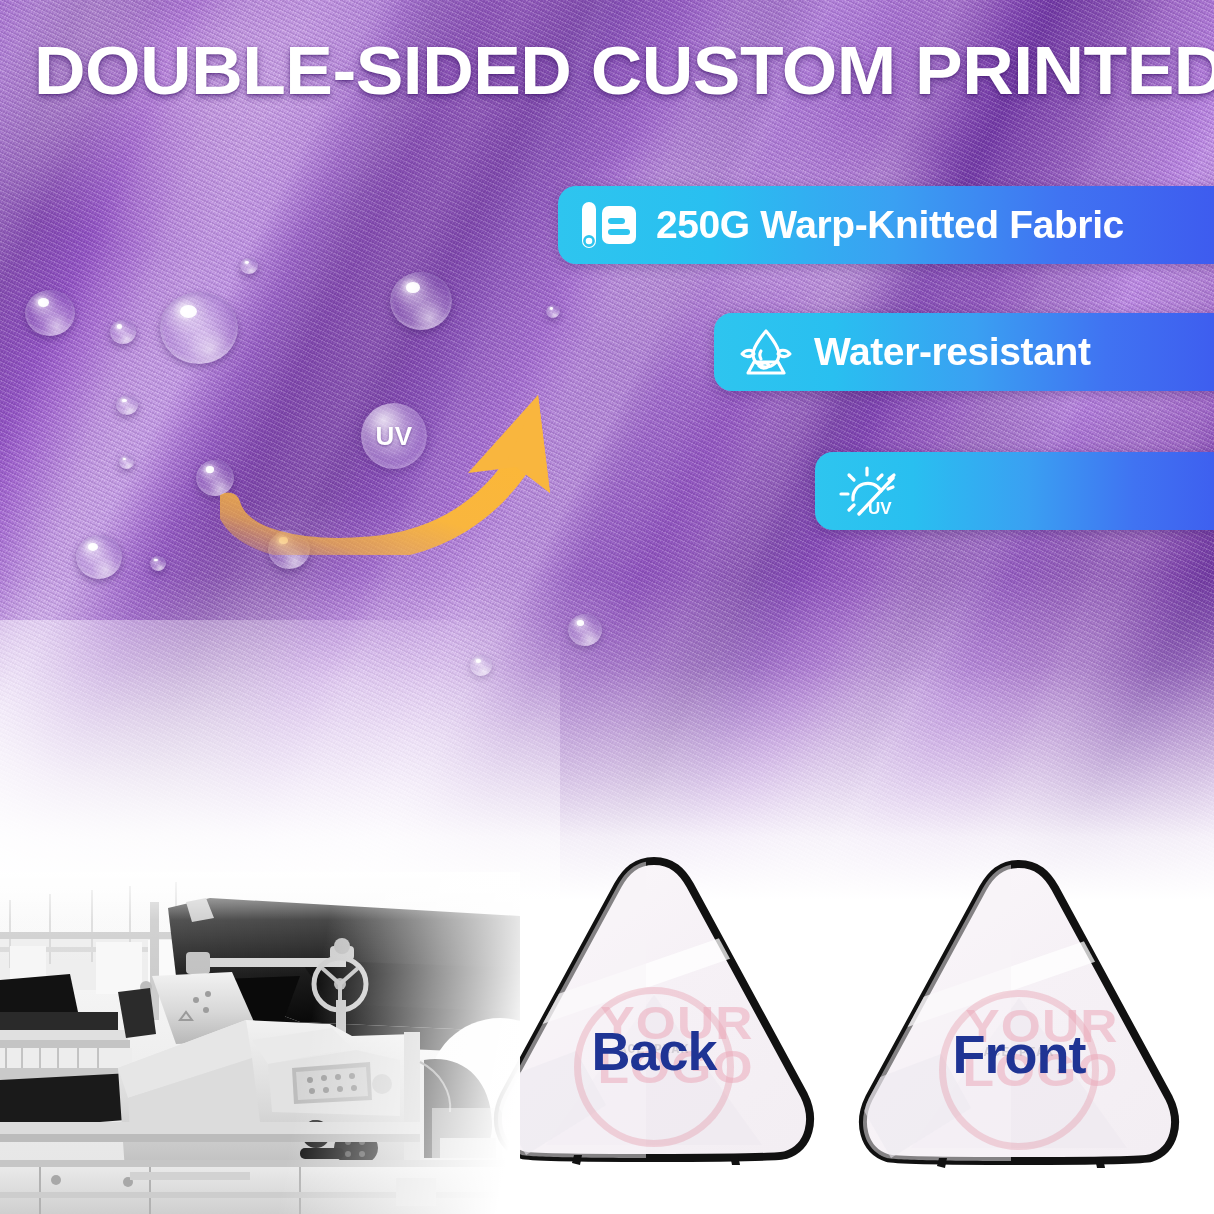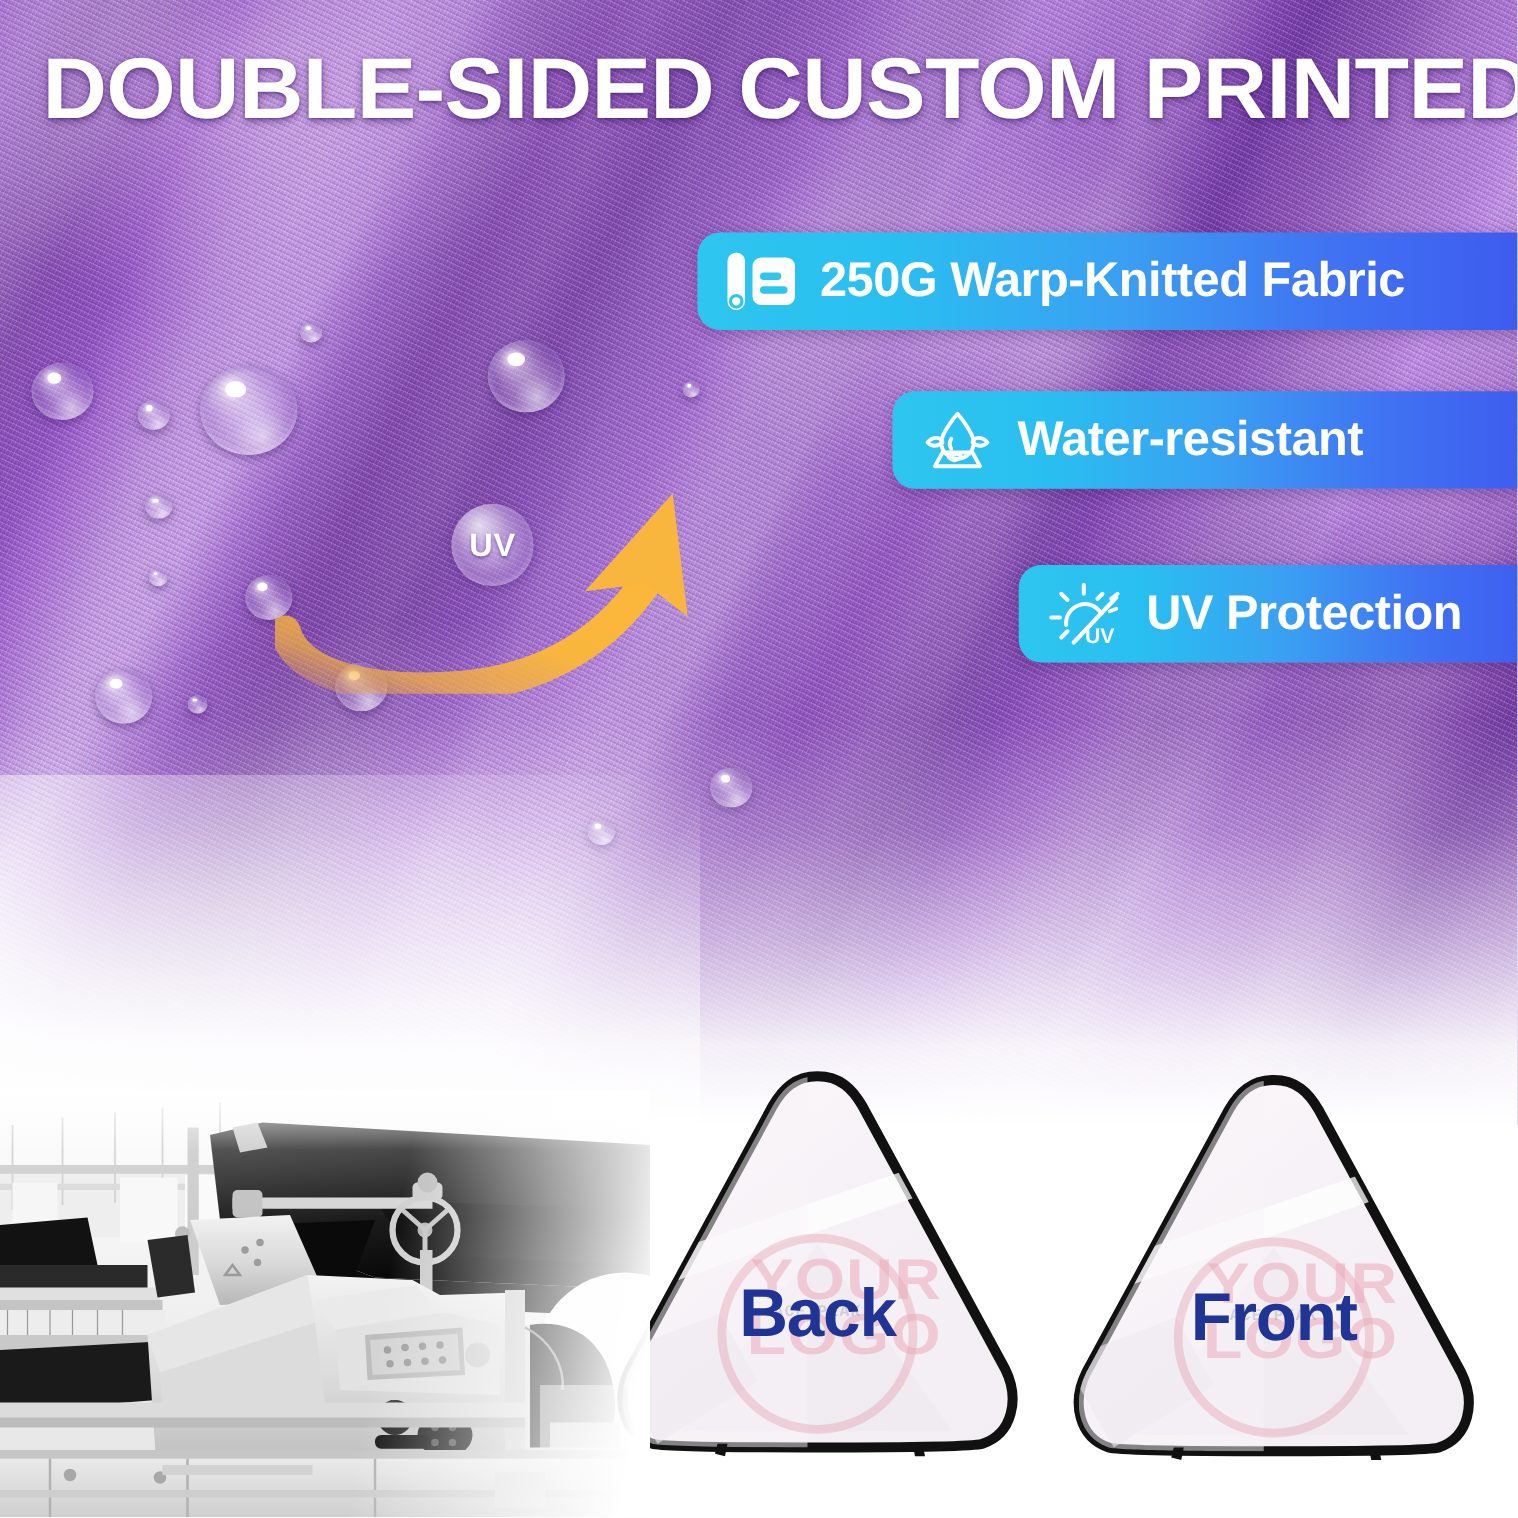--- a/index.html
+++ b/index.html
@@ -388,21 +388,20 @@
           <line x1="4" y1="30" x2="11" y2="30"></line>
           <line x1="12" y1="46" x2="17" y2="41"></line>
           <line x1="45" y1="11" x2="41" y2="15"></line>
           <line x1="51" y1="25" x2="56" y2="23"></line>
           <line x1="52" y1="15" x2="57" y2="11"></line>
         </g>
         <line x1="56" y1="14" x2="22" y2="50" stroke="#fff" stroke-width="3.4" stroke-linecap="round"></line>
         <text x="31" y="50" fill="#fff" font-family="Liberation Sans, sans-serif" font-size="17" font-weight="bold">UV</text>
       </svg>
     </span>
-    <span class="b-label">UV Protection</span>
   </div>
 
   <div class="factory">
     <svg width="520" height="342" viewBox="0 0 520 342">
       <defs>
         <linearGradient id="ceil" x1="0" y1="0" x2="0" y2="1">
           <stop offset="0%" stop-color="#fdfdfd"></stop>
             <stop offset="100%" stop-color="#e3e3e3"></stop>
         </linearGradient>
         <linearGradient id="mach" x1="0" y1="0" x2="0" y2="1">

